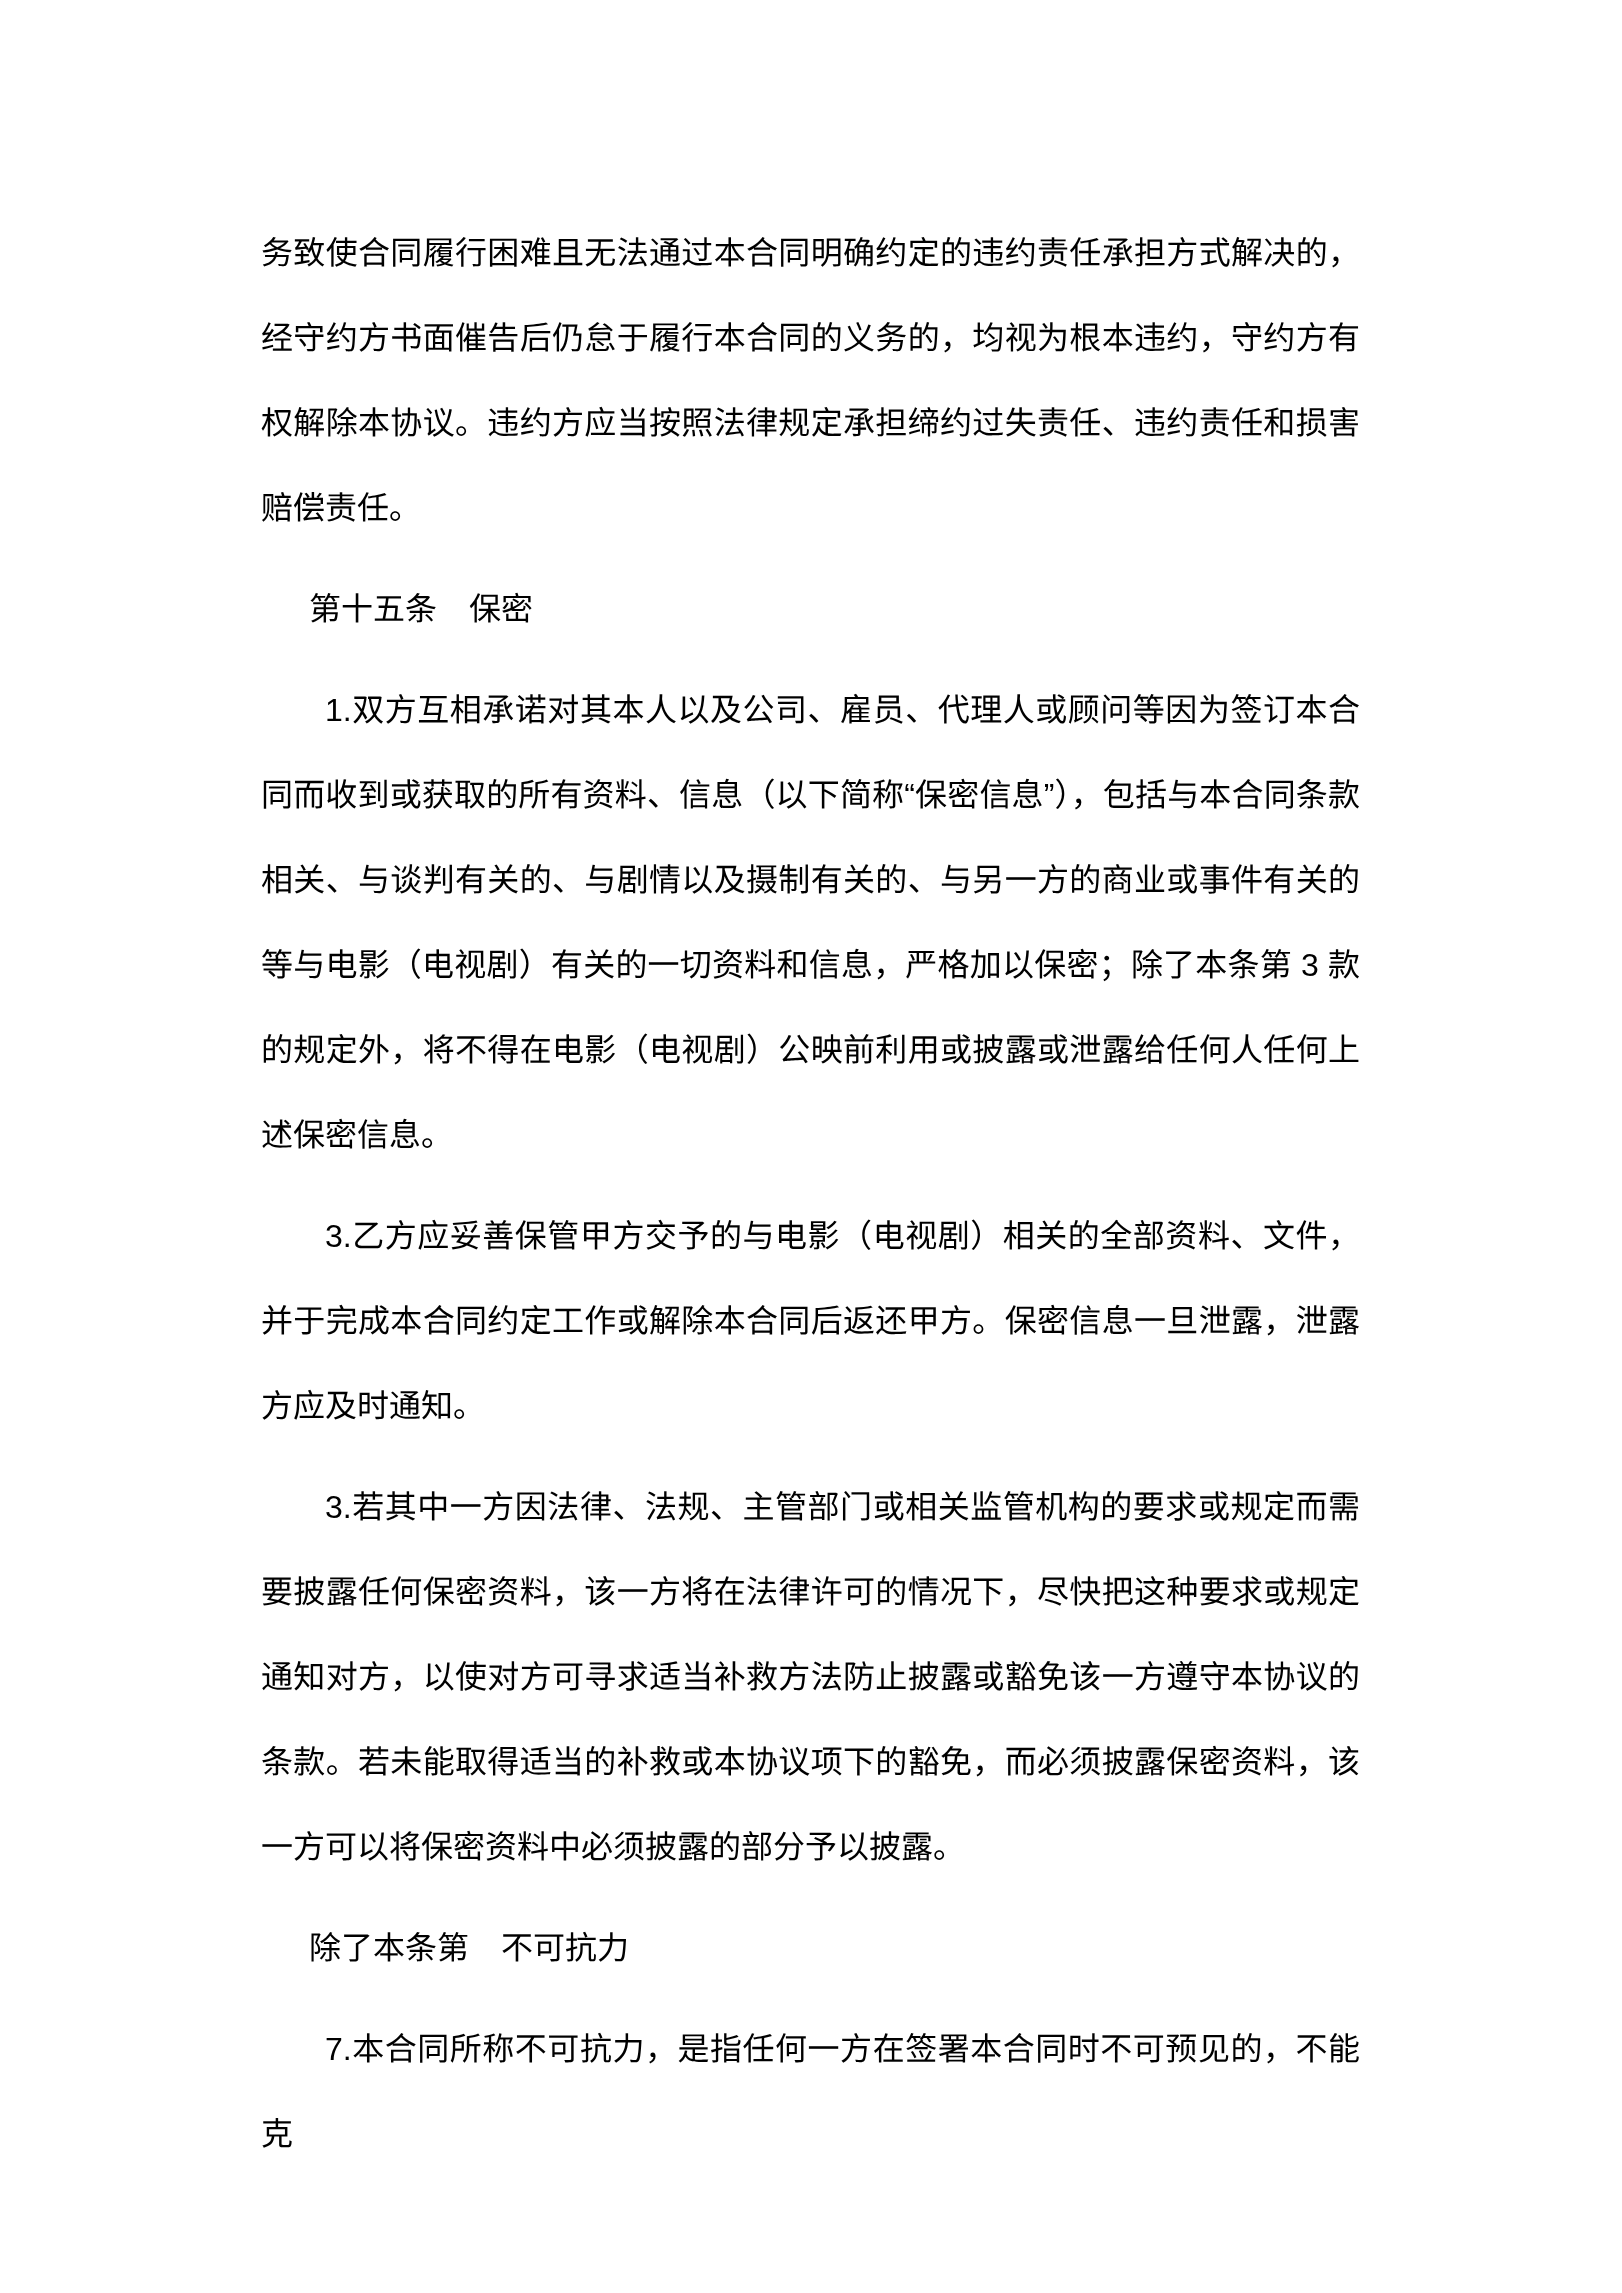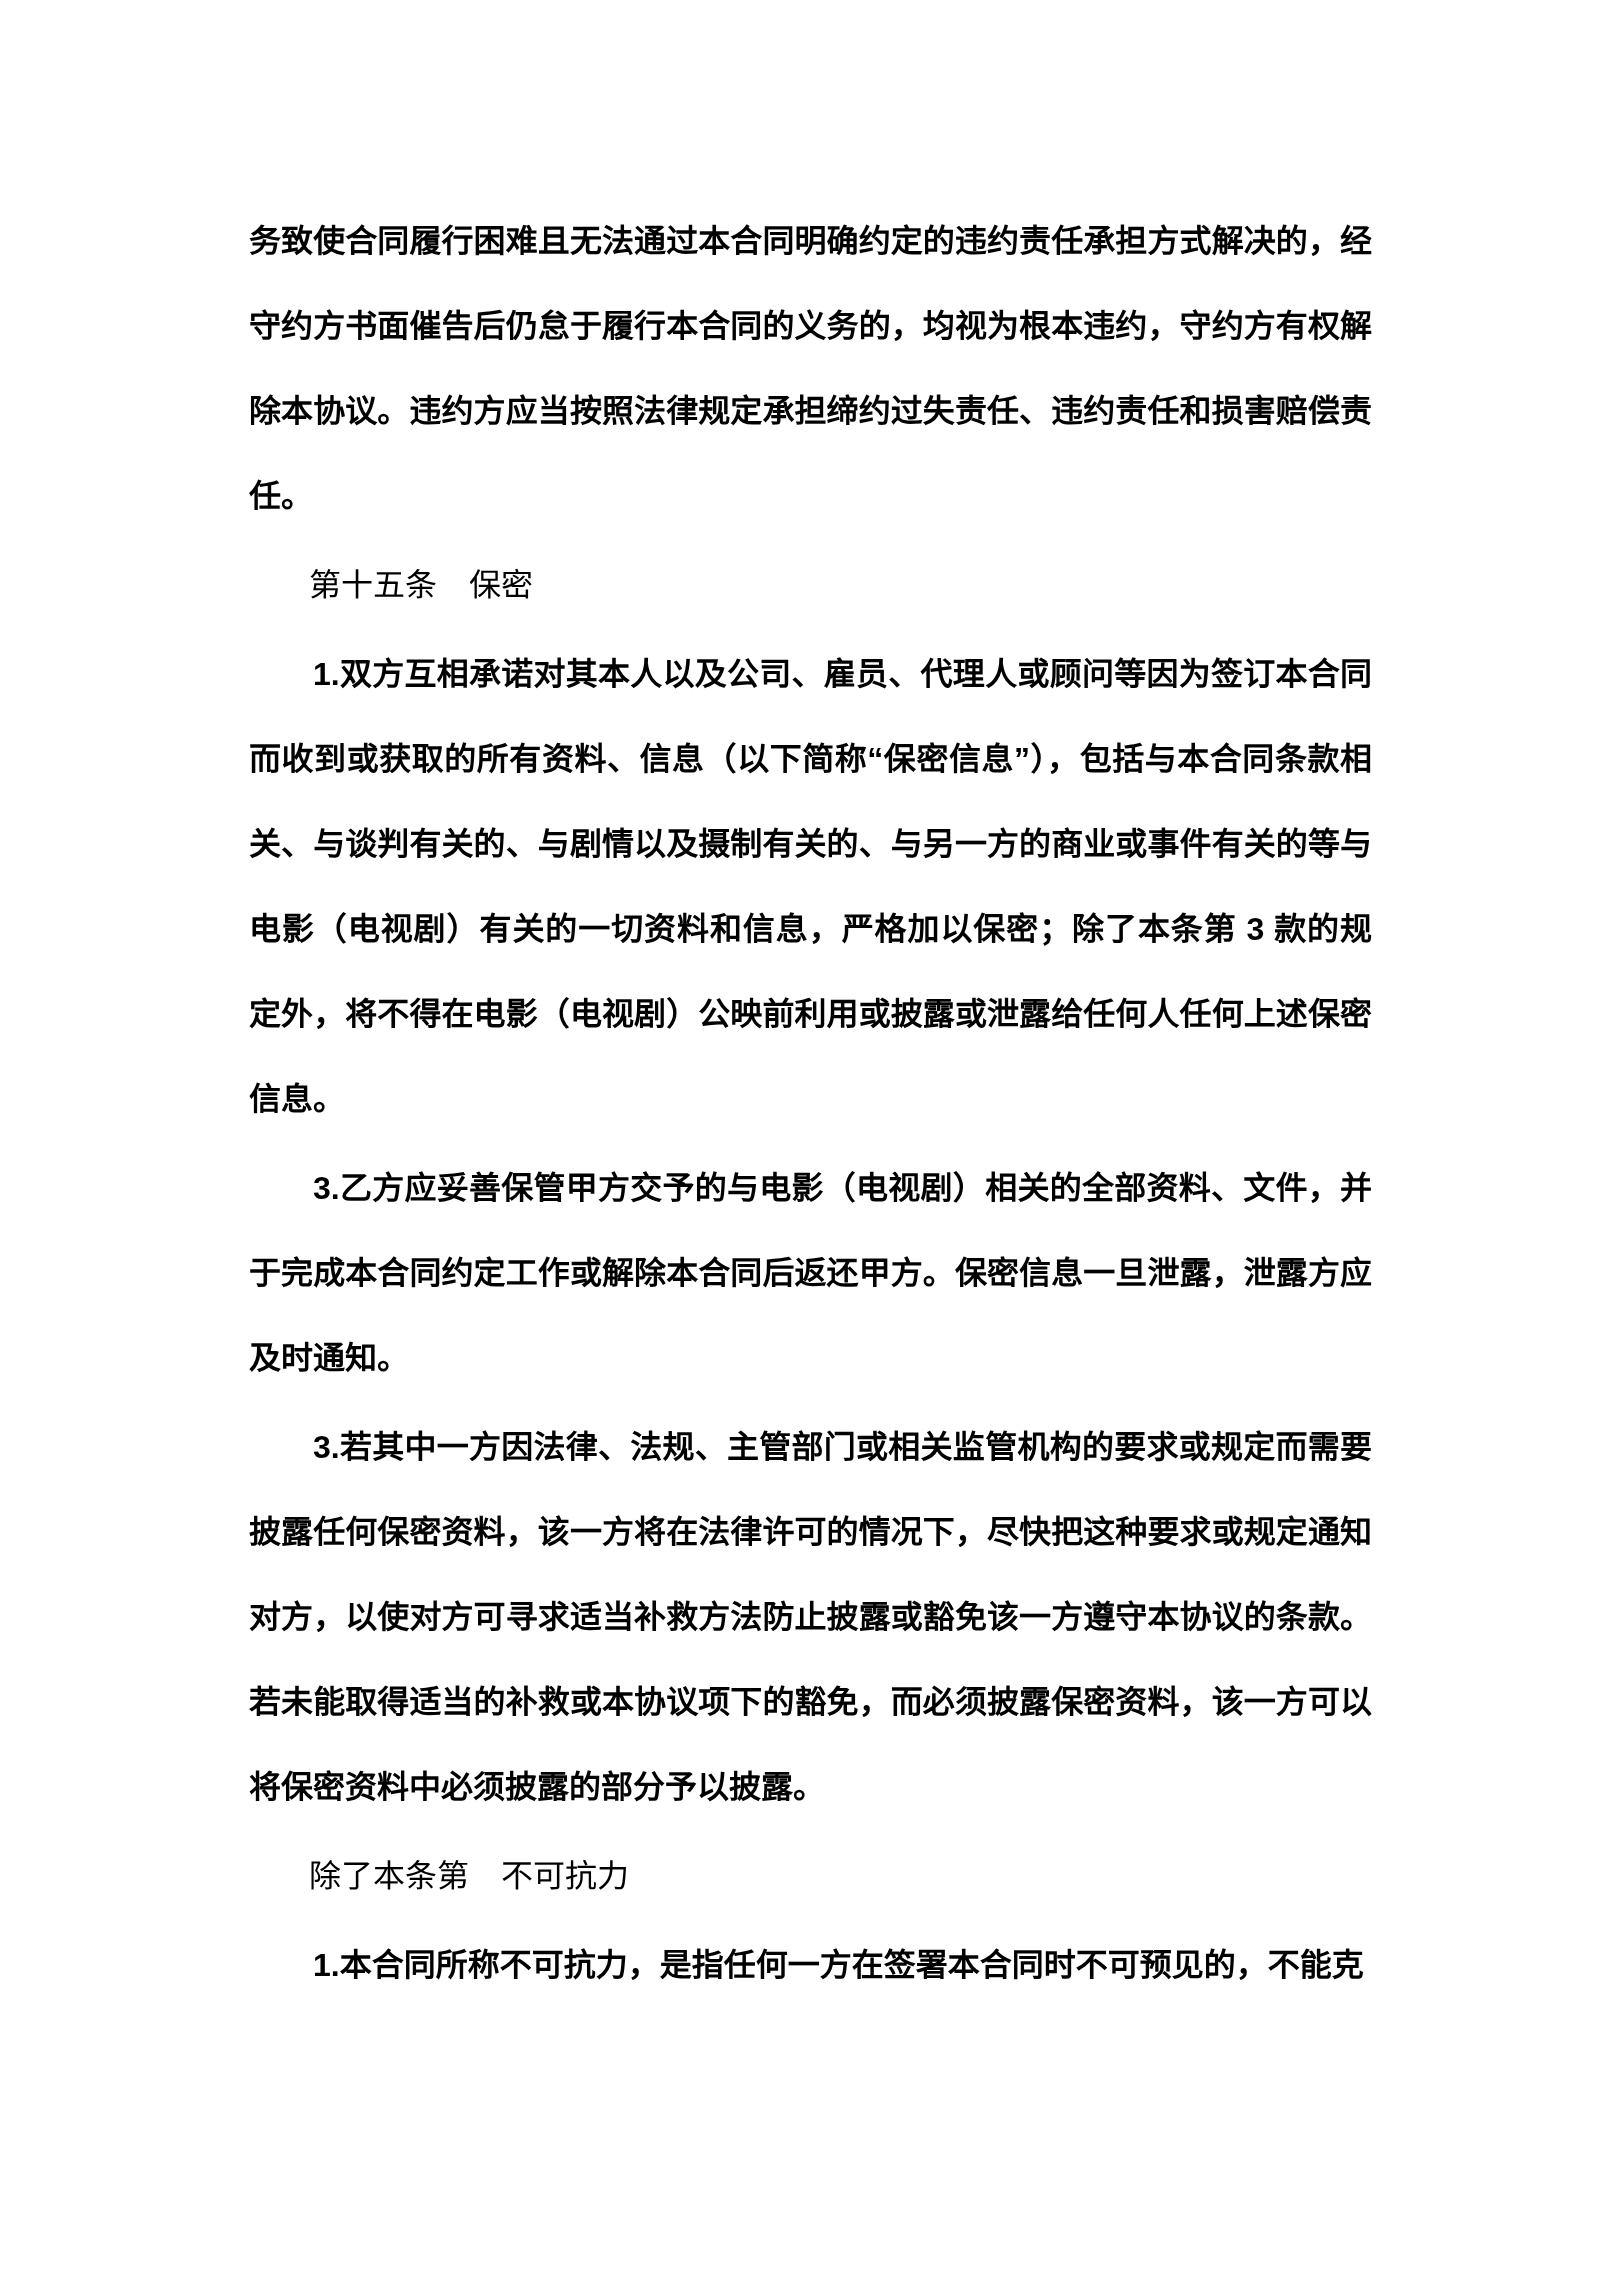--- a/index.html
+++ b/index.html
@@ -17,26 +17,25 @@
     width: 1623px;
     height: 2294px;
     background: #ffffff;
     padding: 195px 247px 0 245px;
     font-family: "Liberation Sans", sans-serif;
     font-size: 32px;
     line-height: 85px;
     color: #000000;
   }
   .para {
-    margin: 4px;
+    margin: 16px;
     padding: 0;
     text-align: justify;
     text-justify: inter-ideograph;
     word-break: normal;
-    font-weight: bold;
   }
   .para.indent {
     text-indent: 2em;
   }
   .heading {
     margin: 0;
     padding: 0;
     font-size: 32px;
     line-height: 85px;
     font-weight: normal;
@@ -54,15 +53,15 @@
 
   <p class="para indent">1.双方互相承诺对其本人以及公司、雇员、代理人或顾问等因为签订本合同而收到或获取的所有资料、信息（以下简称“保密信息”），包括与本合同条款相关、与谈判有关的、与剧情以及摄制有关的、与另一方的商业或事件有关的等与电影（电视剧）有关的一切资料和信息，严格加以保密；除了本条第 3 款的规定外，将不得在电影（电视剧）公映前利用或披露或泄露给任何人任何上述保密信息。</p>
 
   <p class="para indent">3.乙方应妥善保管甲方交予的与电影（电视剧）相关的全部资料、文件，并于完成本合同约定工作或解除本合同后返还甲方。保密信息一旦泄露，泄露方应及时通知。</p>
 
   <p class="para indent">3.若其中一方因法律、法规、主管部门或相关监管机构的要求或规定而需要披露任何保密资料，该一方将在法律许可的情况下，尽快把这种要求或规定通知对方，以使对方可寻求适当补救方法防止披露或豁免该一方遵守本协议的条款。若未能取得适当的补救或本协议项下的豁免，而必须披露保密资料，该一方可以将保密资料中必须披露的部分予以披露。</p>
 
 
   <h3 class="heading">除了本条第　不可抗力</h3>
 
-  <p class="para indent">1.本合同所称不可抗力，是指任何一方在签署本合同时不可预见的，不能克</p>
+  <p class="para indent">7.本合同所称不可抗力，是指任何一方在签署本合同时不可预见的，不能克</p>
 </div>
 
 
 </body></html>

